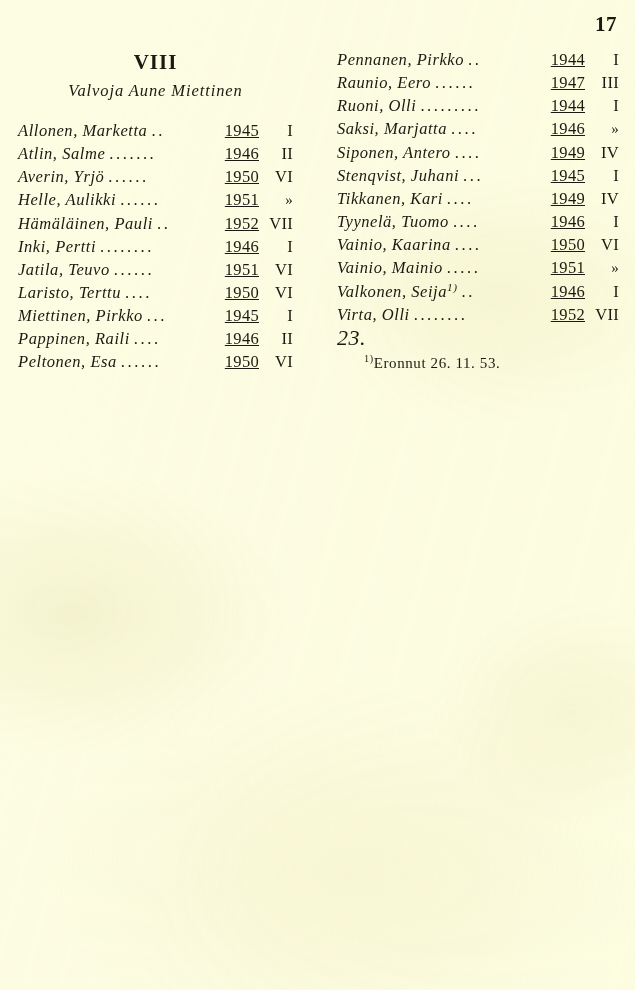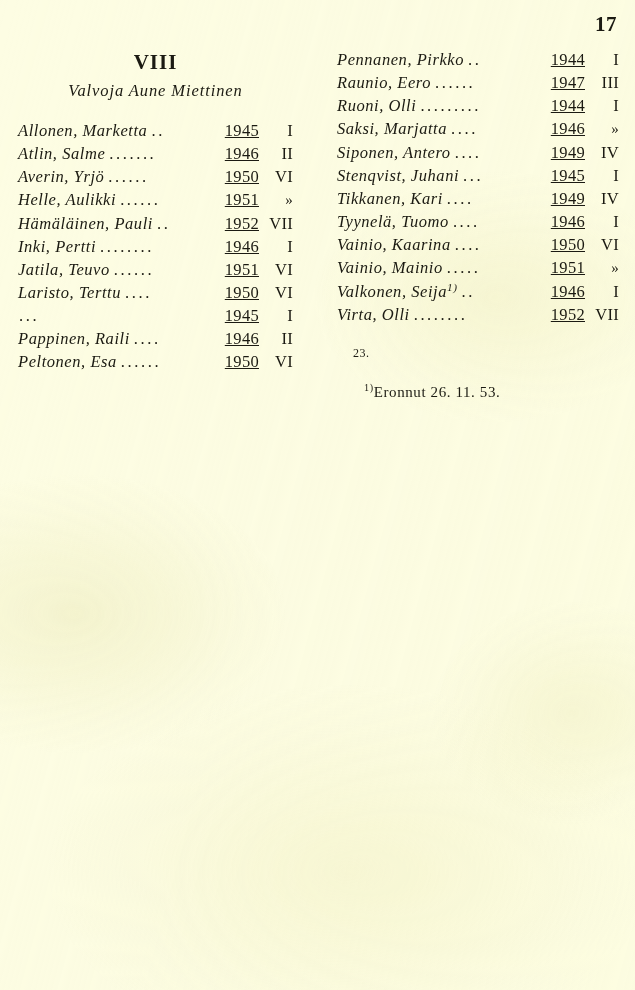--- a/index.html
+++ b/index.html
@@ -106,24 +106,25 @@
     flex: 0 0 auto;
     width: 34px;
     text-align: right;
     letter-spacing: 0.3px;
   }
   .entry-grade.ditto {
     font-size: 15px;
   }
 
   .tail-count {
-    font-size: 12px;
+    font-size: 22px;
     line-height: 23px;
     letter-spacing: 0.5px;
-    margin: 16px;
+    margin: 0;
+    font-style: italic;
   }
   .footnote {
     font-size: 15px;
     line-height: 23px;
     letter-spacing: 0.6px;
     margin: 3px 0 0 0;
     padding-left: 27px;
   }
   .footnote sup, .sup-marker {
     font-size: 0.68em;
@@ -186,20 +187,21 @@
           <span class="entry-year">1951</span>
           <span class="entry-grade">VI</span>
         </li>
         <li class="entry">
           <span class="entry-name">Laristo, Terttu</span>
           <span class="entry-dots">....</span>
           <span class="entry-year">1950</span>
           <span class="entry-grade">VI</span>
         </li>
         <li class="entry">
+          <span class="entry-name">Miettinen, Pirkko</span>
           <span class="entry-dots">...</span>
           <span class="entry-year">1945</span>
           <span class="entry-grade">I</span>
         </li>
         <li class="entry">
           <span class="entry-name">Pappinen, Raili</span>
           <span class="entry-dots">....</span>
           <span class="entry-year">1946</span>
           <span class="entry-grade">II</span>
         </li>

